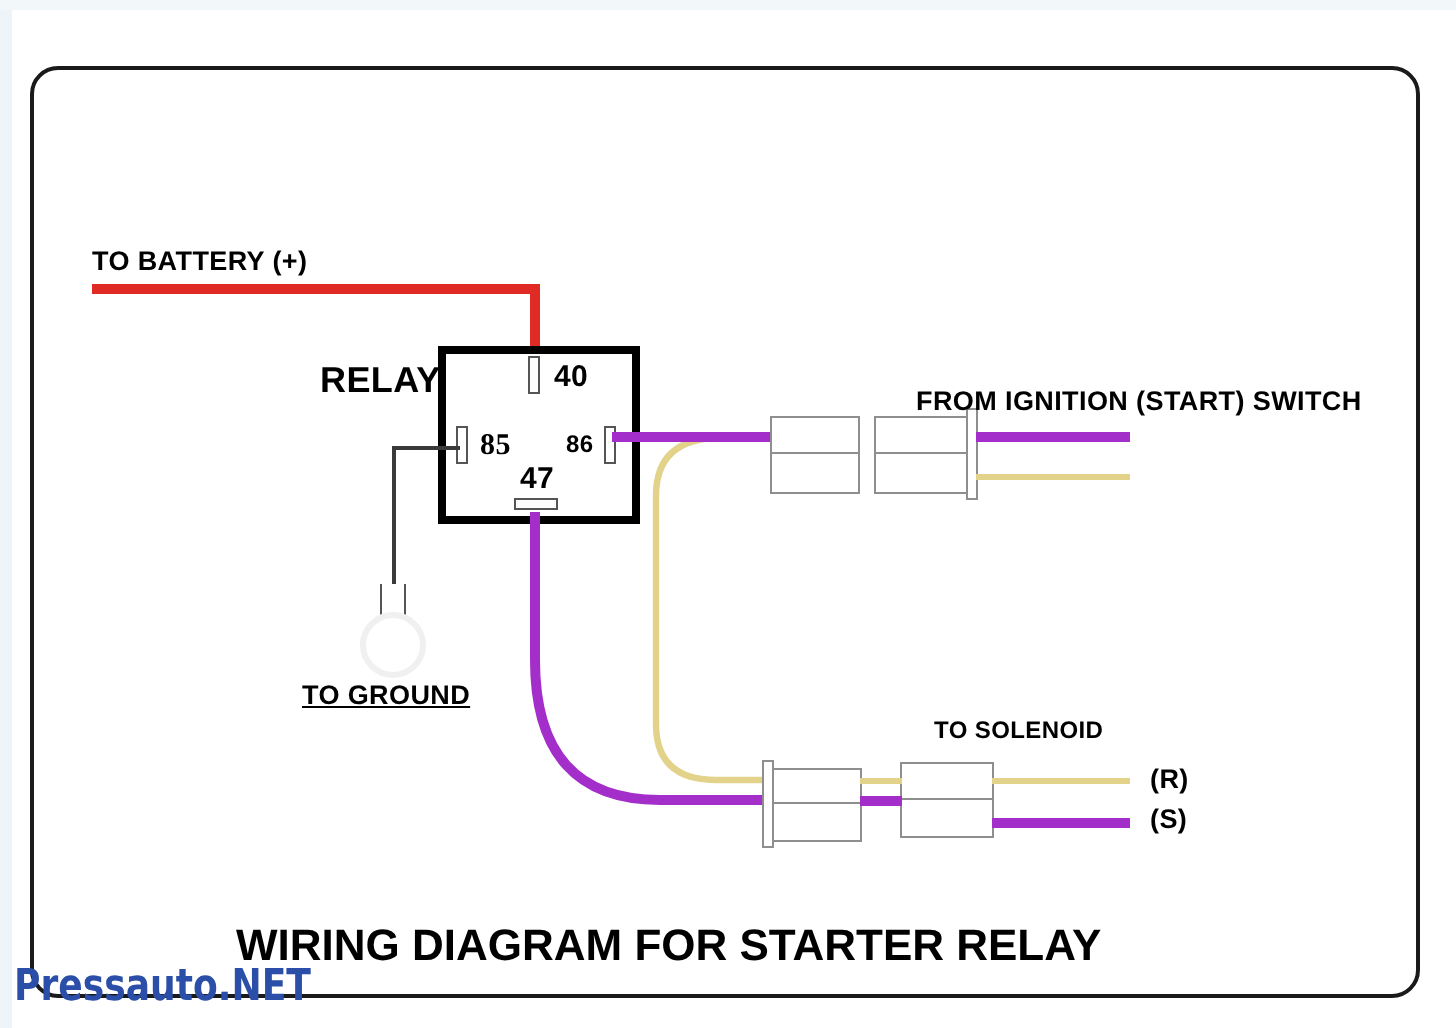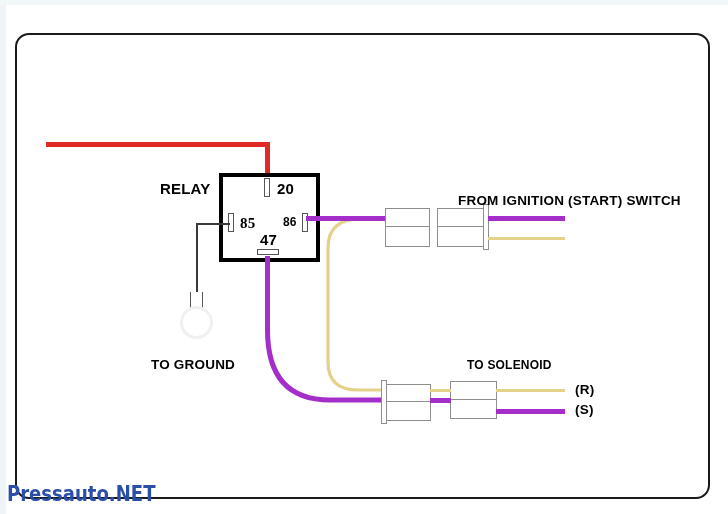--- a/index.html
+++ b/index.html
@@ -134,48 +134,49 @@
 </head>
 <body>
 
 <div id="page">
 
   <div class="scan-edge-left"></div>
   <div class="scan-edge-top"></div>
 
   <div class="frame"></div>
 
+  <div class="lbl" style="left:46px; top:123px; font-size:13.5px;">TO BATTERY (+)</div>
 
   <div class="wire wire-h red" style="left:46px; top:142px; width:224px;"></div>
 
   <div class="wire wire-v red" style="left:265px; top:142px; height:40px;"></div>
 
-  <div class="lbl" style="left:160px; top:180px; font-size:15px;">RELAY</div>
+  <div class="lbl" style="left:160px; top:180px; font-size:18px;">RELAY</div>
 
   <div class="relay-box"></div>
 
   <div class="terminal term-v" style="left:264px; top:178px;"></div>
-  <div class="lbl" style="left:277px; top:180px; font-size:15px;">20</div>
+  <div class="lbl" style="left:277px; top:180px; font-size:15px;">40</div>
 
   <div class="terminal term-v" style="left:228px; top:213px;"></div>
   <div class="lbl" style="left:240px; top:215px; font-size:15px;font-family:Liberation Serif, serif;">85</div>
 
   <div class="terminal term-v" style="left:302px; top:213px;"></div>
   <div class="lbl" style="left:283px; top:215px; font-size:12px;">86</div>
 
   <div class="terminal term-h" style="left:257px; top:249px;"></div>
   <div class="lbl" style="left:260px; top:231px; font-size:15px;">47</div>
 
   <div class="wire wire-h thin" style="left:196px; top:223px; width:34px; height:1.5px;"></div>
   <div class="wire wire-v thin" style="left:196px; top:223px; height:72px; width:1.5px;"></div>
 
   <div class="ground-stem" style="left:190px; top:292px; width:13px; height:22px;"></div>
   <div class="ground-ring" style="left:180px; top:306px; width:33px; height:33px;"></div>
 
-  <div class="lbl" style="left:151px; top:357px; font-size:13.5px;">TO GROUND</div>
+  <div class="lbl" style="left:151px; top:340px; font-size:13.5px;text-decoration:underline;">TO GROUND</div>
 
   <svg style="position:absolute; left:0; top:0; width:728px; height:514px; pointer-events:none;">
     <path d="M 267.5 256 L 267.5 330 Q 267.5 400 330 400 L 385 400" fill="none" stroke="#a32ec9" stroke-width="5"></path>
     <path d="M 386 219 L 360 219 Q 328 219 328 248 L 328 362 Q 328 390 358 390 L 386 390" fill="none" stroke="#e3d28a" stroke-width="3.2"></path>
   </svg>
 
   <div class="wire wire-h purple" style="left:306px; top:216px; width:80px;"></div>
 
   <div class="conn" style="left:385px; top:208px; width:45px; height:39px;">
     <div class="conn-mid" style="top:17px;"></div>
@@ -204,16 +205,17 @@
   <div class="wire wire-h purple" style="left:430px; top:398px; width:21px;"></div>
 
   <div class="wire wire-h yellow" style="left:496px; top:389px; width:69px; height:3.2px;"></div>
   <div class="wire wire-h purple" style="left:496px; top:409px; width:69px;"></div>
 
   <div class="lbl" style="left:575px; top:382px; font-size:13.5px;">(R)</div>
   <div class="lbl" style="left:575px; top:402px; font-size:13.5px;">(S)</div>
 
   <div class="lbl" style="left:467px; top:358px; font-size:12px;">TO SOLENOID</div>
 
+  <div class="title" style="left:118px; top:460px; font-size:22px;">WIRING DIAGRAM FOR STARTER RELAY</div>
 
   <div class="watermark" style="left:7px; top:481px; font-size:22px;">Pressauto.NET</div>
 
 </div>
 
 </body></html>

